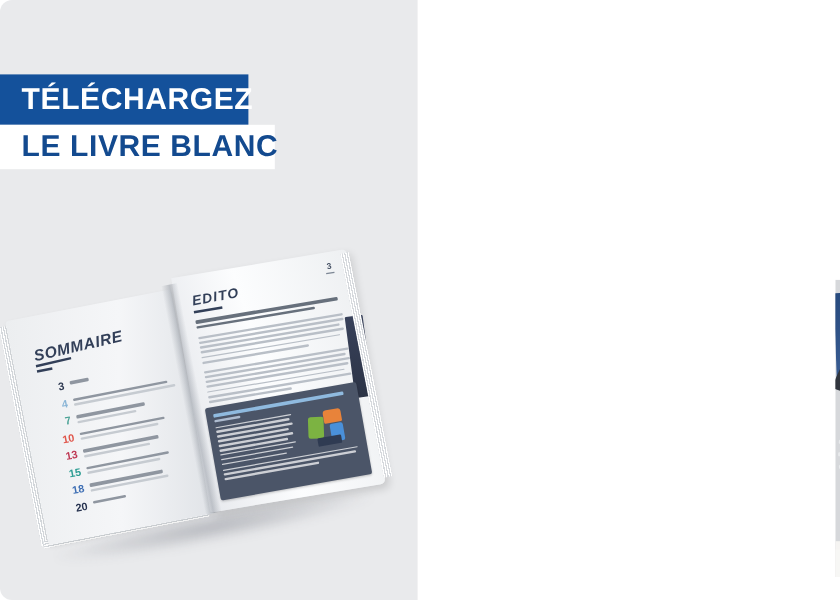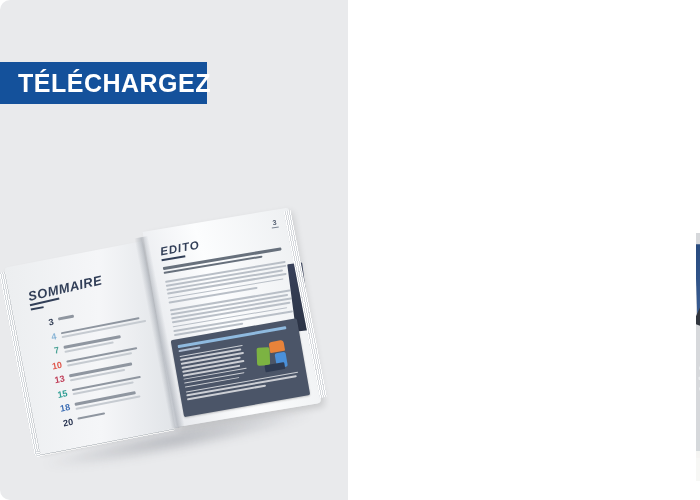--- a/index.html
+++ b/index.html
@@ -81,20 +81,23 @@
 <body>
 
 <div id="canvas">
 
   <div class="left-panel">
 
     <div class="promo">
       <div class="promo-blue">
         <span>TÉLÉCHARGEZ</span>
       </div>
+      <div class="promo-white">
+        <span>LE LIVRE BLANC</span>
+      </div>
     </div>
 
     <div class="book">
       <div class="book-shadow"></div>
       <div class="edge-left"></div>
       <div class="edge-bottom"></div>
 
       <div class="page-left">
         <div class="sommaire-head">SOMMAIRE</div>
         <div class="som-underline1"></div>

